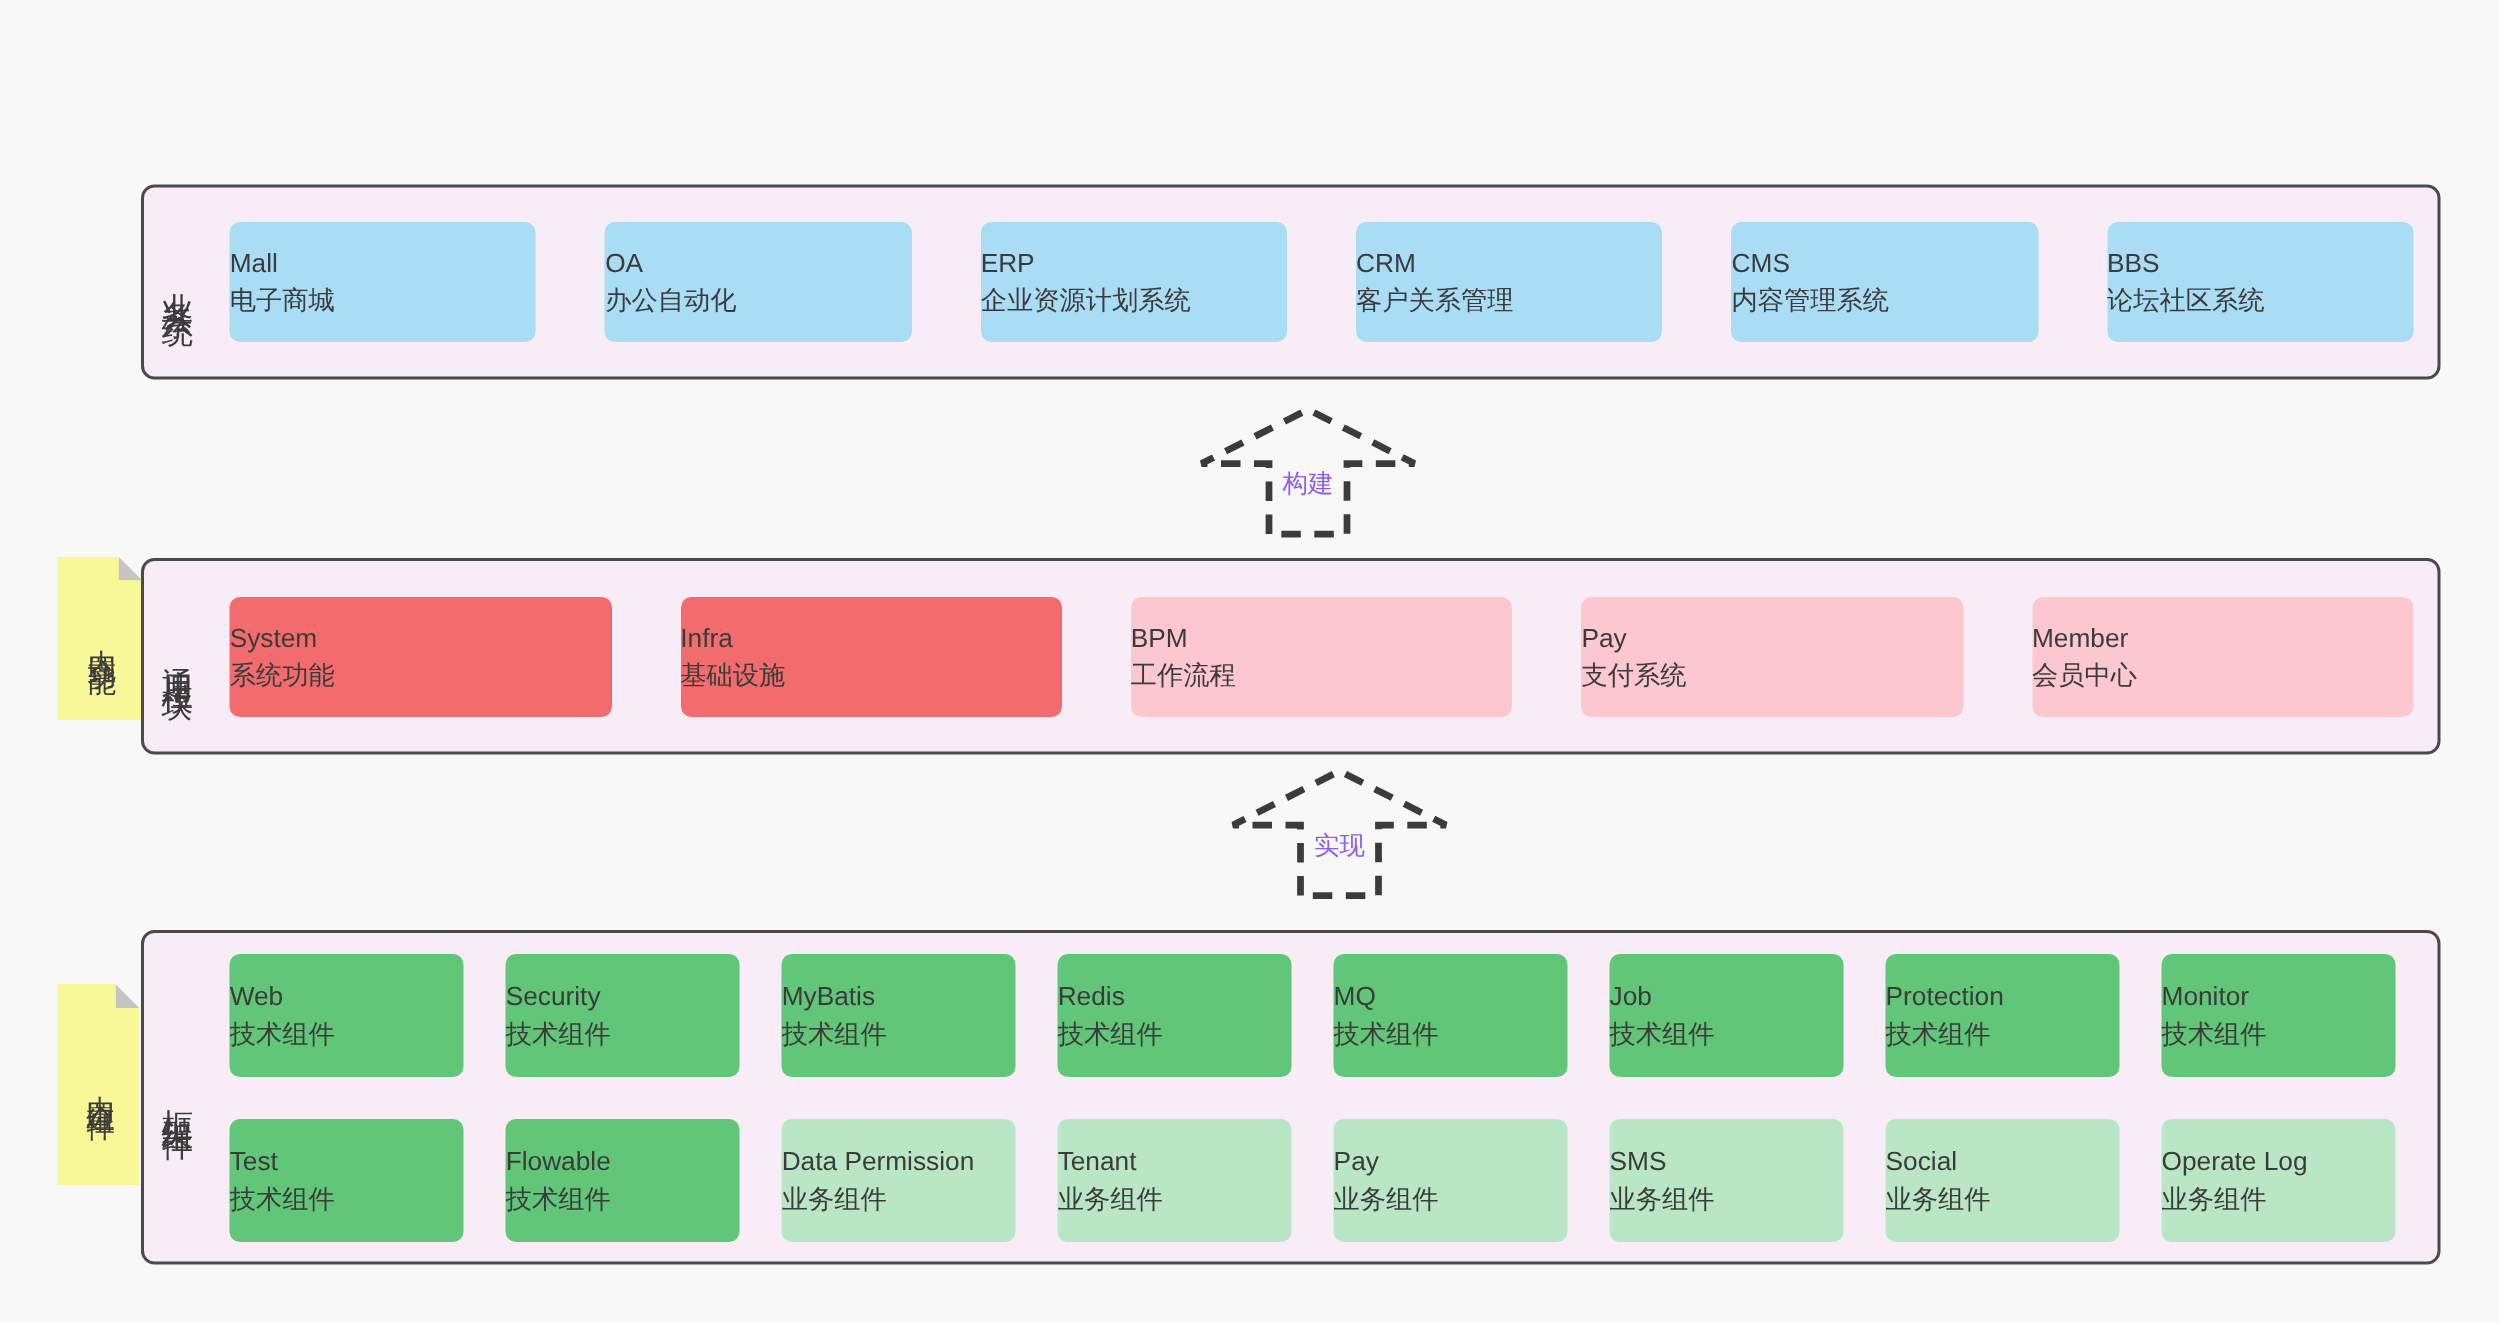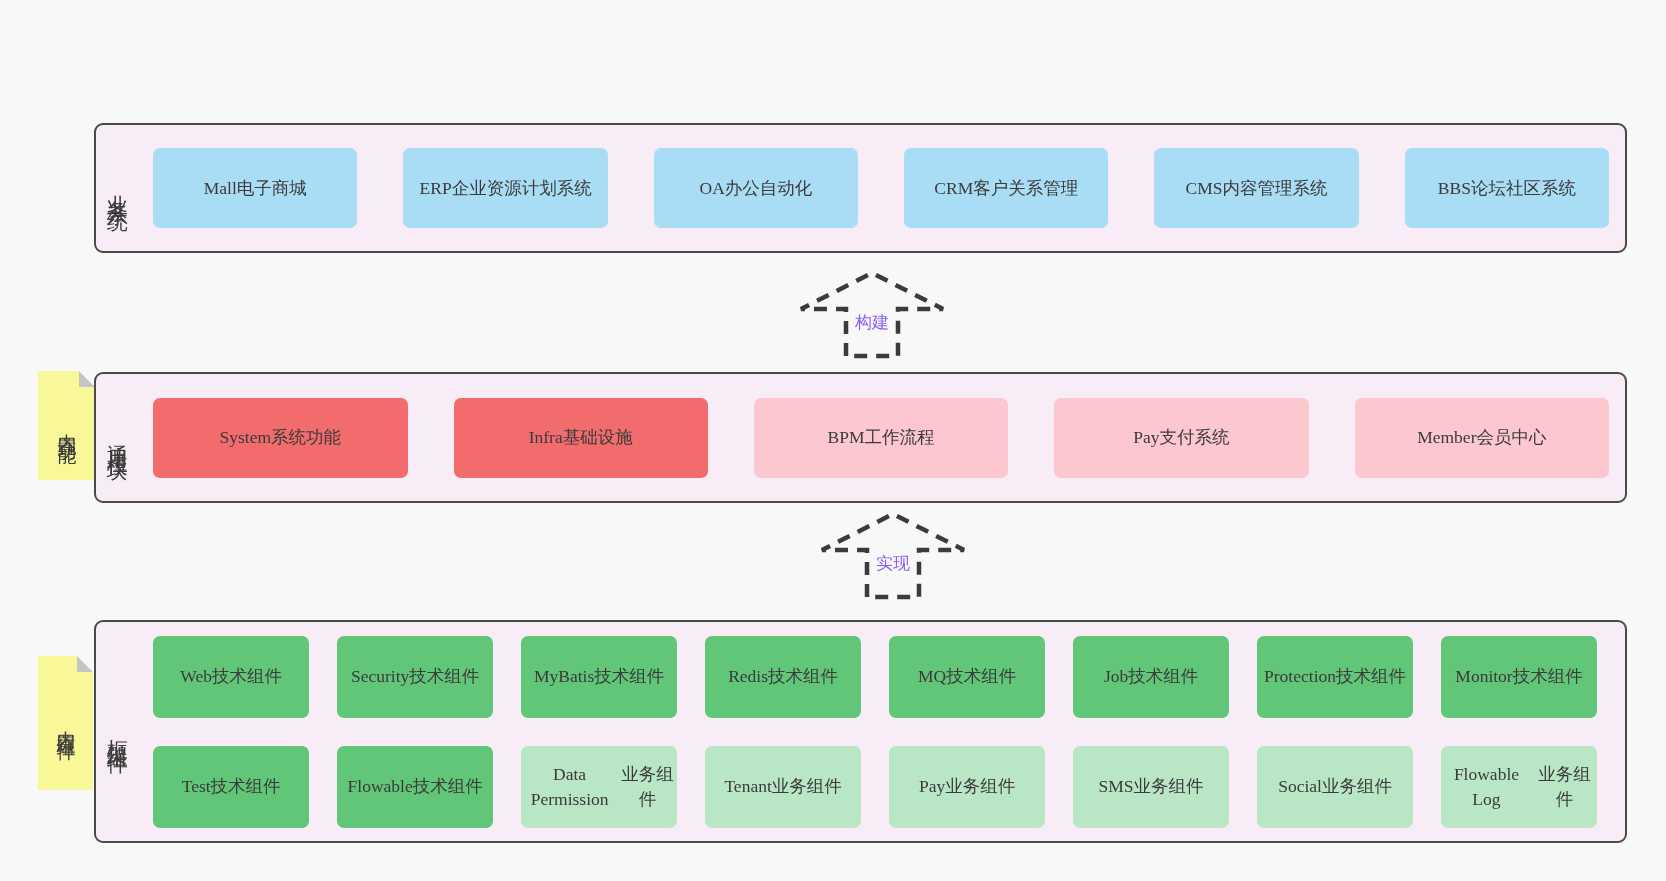--- a/index.html
+++ b/index.html
@@ -22,22 +22,22 @@
     writing-mode:vertical-rl; text-orientation:upright;
     font-size:21px; letter-spacing:5px; line-height:1.15;
     align-self:center; margin-left:9px; color:#3b3b3b; user-select:none;
   }
   .boxes {
     flex:1; display:flex; align-items:center; gap:46px;
     padding:0 16px 0 24px;
   }
   .box {
     flex:1; border-radius:7px; box-sizing:border-box;
-    display:flex; justify-content:center; align-items:center;
-    text-align:center; font-size:17.5px; line-height:1.42; color:#3b3b3b;font-family:Liberation Serif, serif;
+    display:flex; flex-direction:column; justify-content:center; align-items:flex-start;
+    text-align:center; font-size:17.5px; line-height:1.42; color:#3b3b3b;
   }
   .boxes > .box { height:80px; }
   .rows {
     flex:1; display:flex; flex-direction:column; justify-content:center;
     gap:28px; padding:0 28px 0 24px;
   }
   .row { display:flex; gap:28px; }
   .row > .box { flex:1; height:82px; }
 
   .blue        { background:#a9dcf5; }
@@ -80,26 +80,26 @@
 <body>
 
 <section class="panel panel-business">
   <span class="vlabel">业务系统</span>
   <div class="boxes">
     <div class="box blue">
       <span>Mall</span>
       <span>电子商城</span>
     </div>
     <div class="box blue">
+      <span>OA</span>
+      <span>办公自动化</span>
+    </div>
+    <div class="box blue">
       <span>ERP</span>
       <span>企业资源计划系统</span>
-    </div>
-    <div class="box blue">
-      <span>OA</span>
-      <span>办公自动化</span>
     </div>
     <div class="box blue">
       <span>CRM</span>
       <span>客户关系管理</span>
     </div>
     <div class="box blue">
       <span>CMS</span>
       <span>内容管理系统</span>
     </div>
     <div class="box blue">
@@ -217,18 +217,18 @@
       </div>
       <div class="box green-light">
         <span>SMS</span>
         <span>业务组件</span>
       </div>
       <div class="box green-light">
         <span>Social</span>
         <span>业务组件</span>
       </div>
       <div class="box green-light">
-        <span>Flowable Log</span>
+        <span>Operate Log</span>
         <span>业务组件</span>
       </div>
     </div>
   </div>
 </section>
 
 </body></html>

